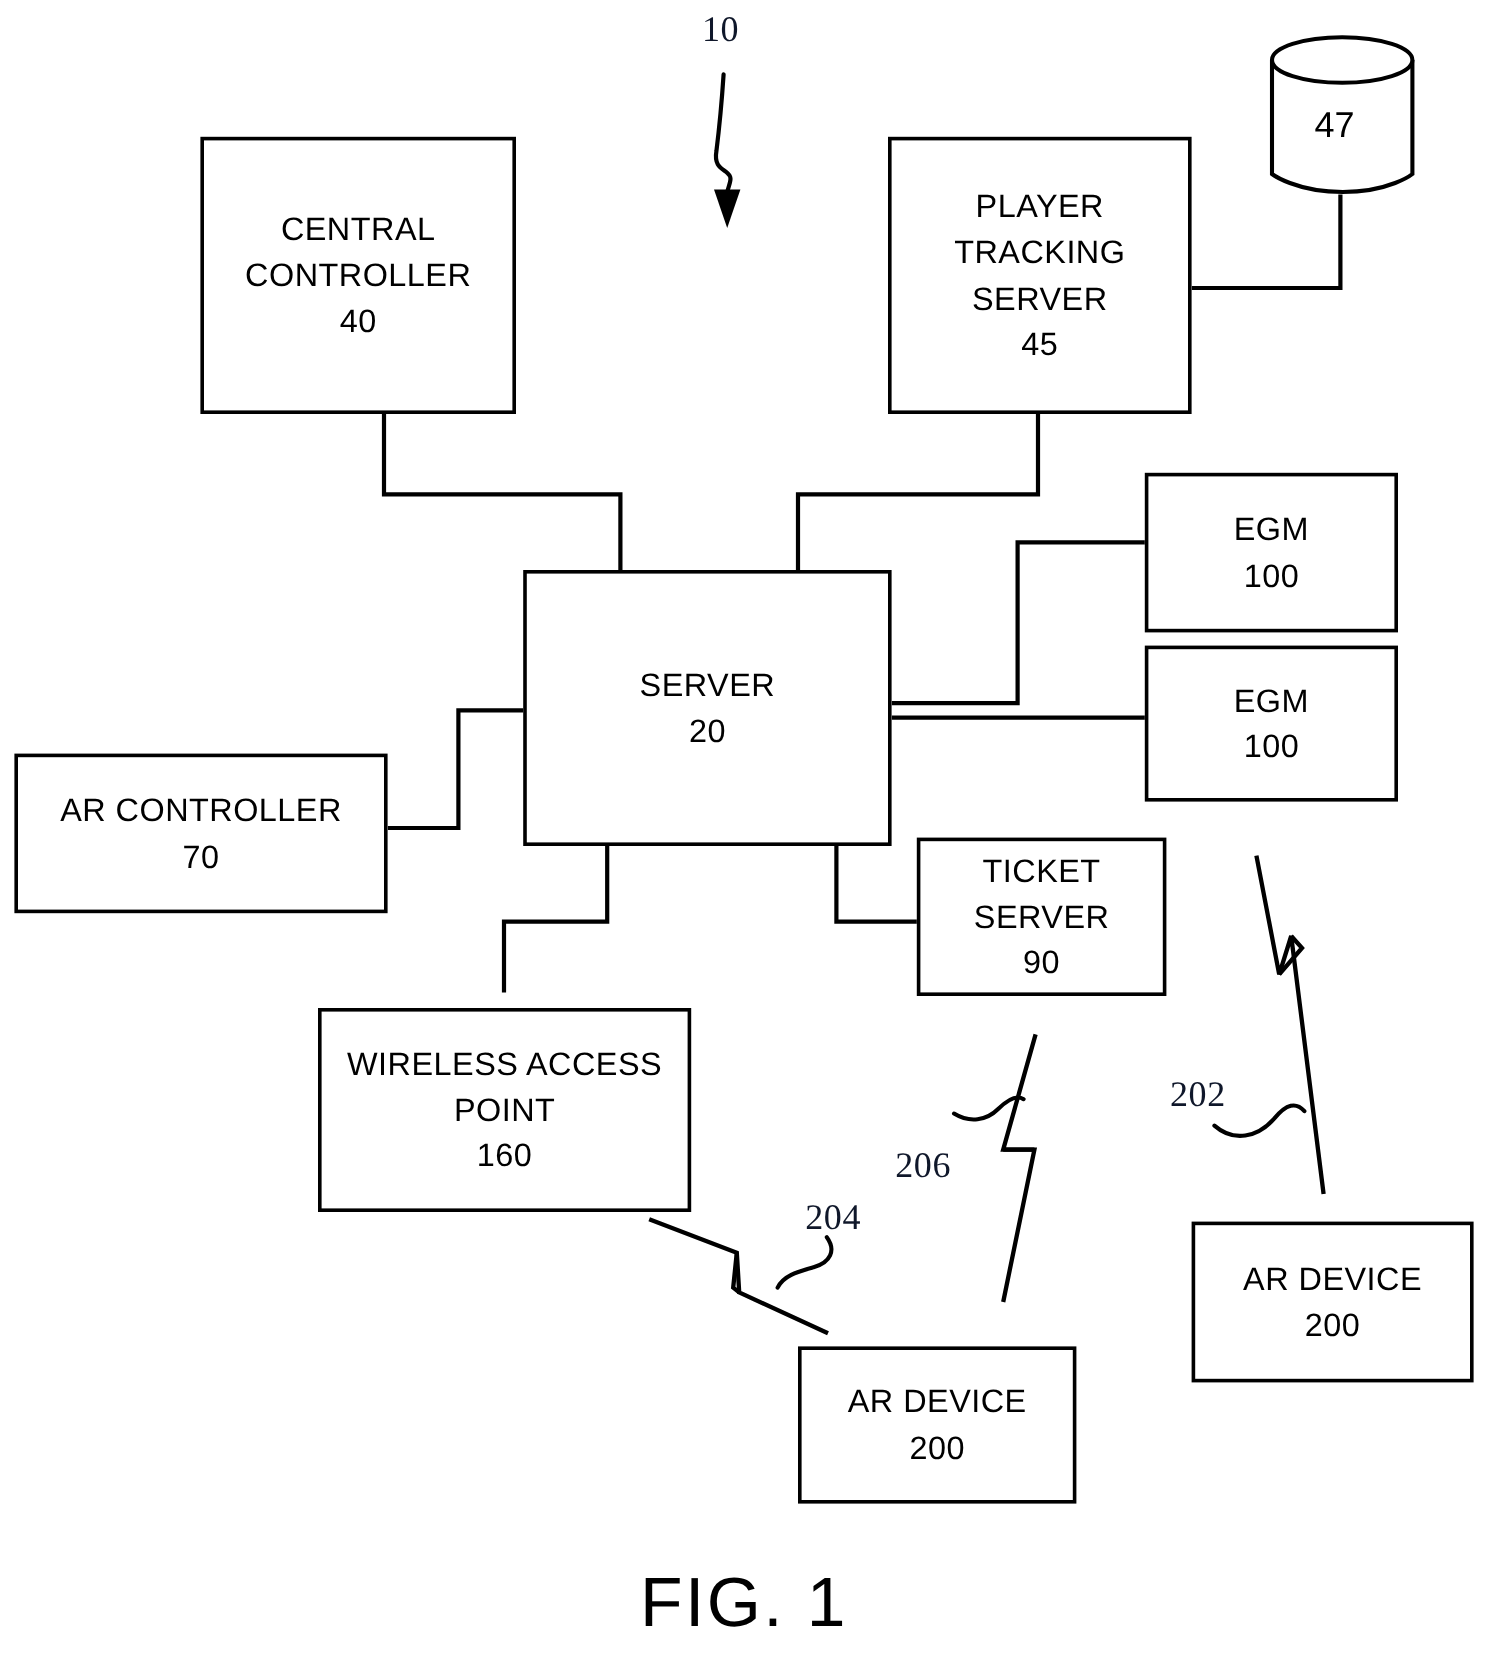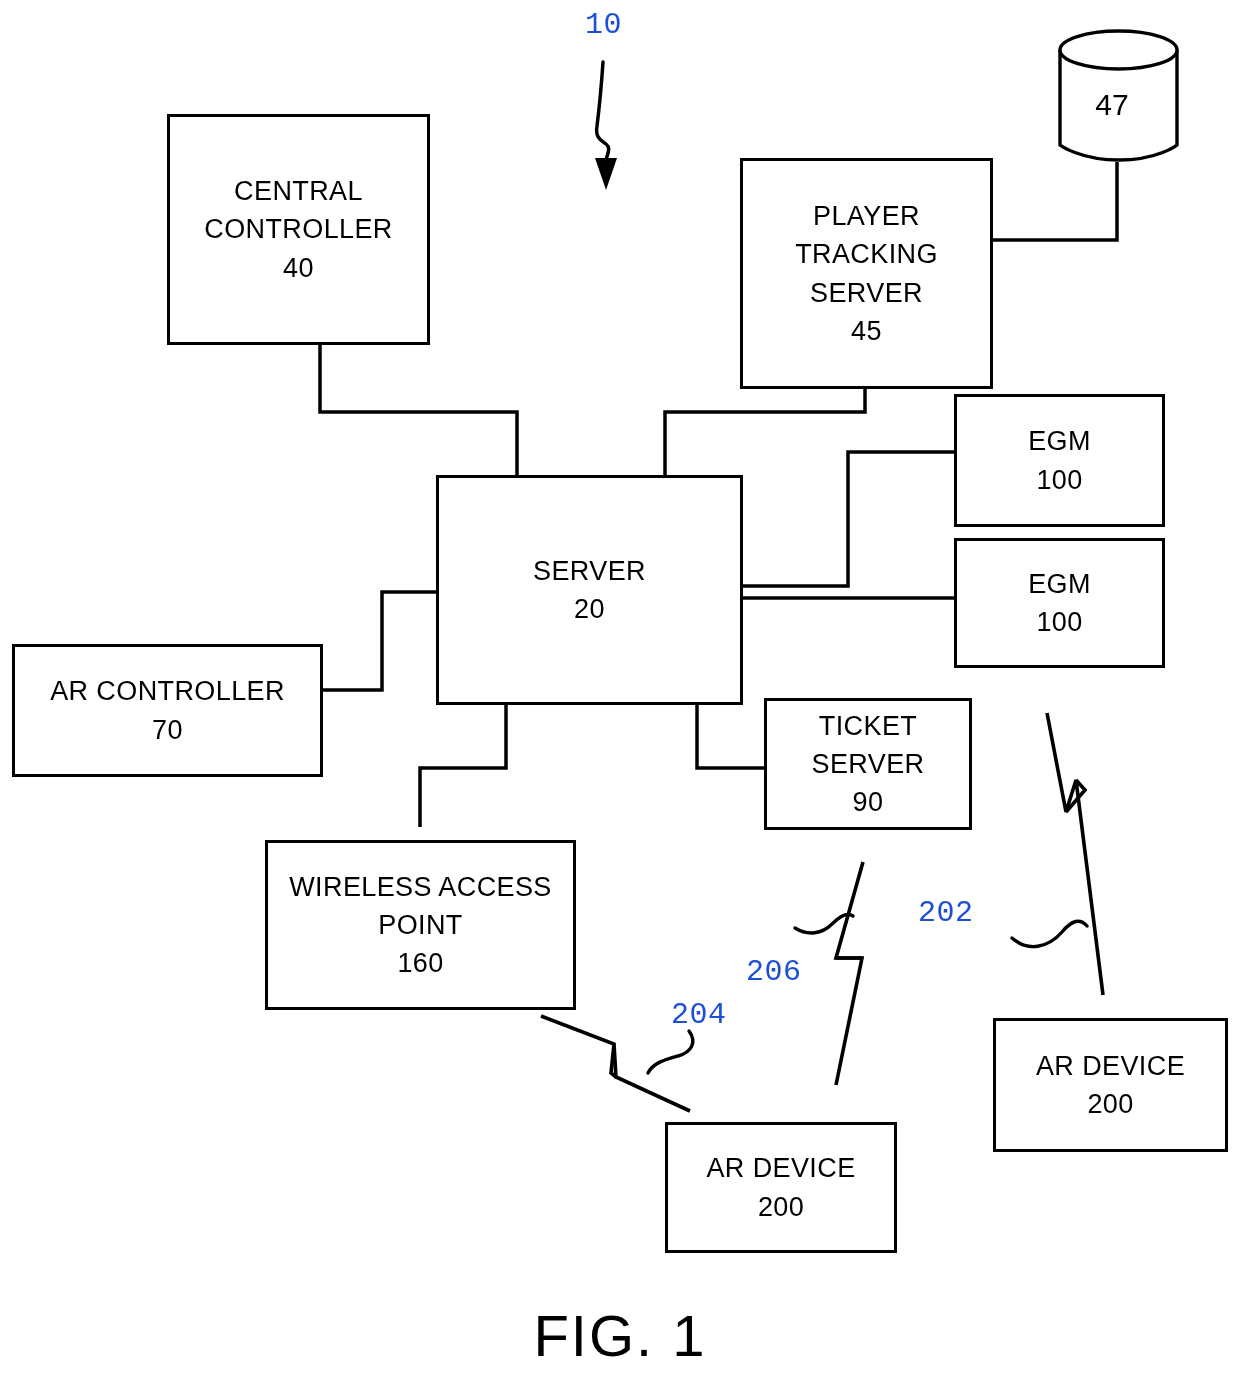--- a/index.html
+++ b/index.html
@@ -39,22 +39,22 @@
     color: #000000;
     font-family: "Liberation Sans", sans-serif;
     font-size: 27px;
     line-height: 1.42;
     letter-spacing: 0.4px;
   }
   .node-box .node-label { white-space: pre-line; }
   .node-box .node-ref { }
   .ref-label {
     position: absolute;
-    color: #1d4ed8;
-    font-family: Liberation Mono, monospace;
+    color: #0f172a;
+    font-family: Liberation Serif, serif;
     font-size: 30px;
     letter-spacing: 0.5px;
     white-space: nowrap;
   }
   #fig-caption {
     position: absolute;
     left: 0;
     top: 1302px;
     width: 1240px;
     text-align: center;
@@ -134,21 +134,21 @@
   </svg>
 
   <div class="ref-label" style="left:585px; top:8px;">10</div>
 
   <div class="node-box" style="left:167px; top:114px; width:263px; height:231px;">
     <span class="node-label">CENTRAL
 CONTROLLER</span>
     <span class="node-ref">40</span>
   </div>
 
-  <div class="node-box" style="left:740px; top:114px; width:253px; height:231px;margin-top:44px;">
+  <div class="node-box" style="left:740px; top:114px; width:253px; height:231px;">
     <span class="node-label">PLAYER
 TRACKING
 SERVER</span>
     <span class="node-ref">45</span>
   </div>
 
   <div id="db-cylinder">
     <span class="db-ref">47</span>
   </div>
 
@@ -160,21 +160,21 @@
   <div class="node-box" style="left:954px; top:394px; width:211px; height:133px;">
     <span class="node-label">EGM</span>
     <span class="node-ref">100</span>
   </div>
 
   <div class="node-box" style="left:954px; top:538px; width:211px; height:130px;">
     <span class="node-label">EGM</span>
     <span class="node-ref">100</span>
   </div>
 
-  <div class="node-box" style="left:12px; top:644px; width:311px; height:133px;">
+  <div class="node-box" style="left:12px; top:628px; width:311px; height:133px;">
     <span class="node-label">AR CONTROLLER</span>
     <span class="node-ref">70</span>
   </div>
 
   <div class="node-box" style="left:764px; top:698px; width:208px; height:132px;">
     <span class="node-label">TICKET
 SERVER</span>
     <span class="node-ref">90</span>
   </div>
 
@@ -187,21 +187,21 @@
   <div class="node-box" style="left:665px; top:1122px; width:232px; height:131px;">
     <span class="node-label">AR DEVICE</span>
     <span class="node-ref">200</span>
   </div>
 
   <div class="node-box" style="left:993px; top:1018px; width:235px; height:134px;">
     <span class="node-label">AR DEVICE</span>
     <span class="node-ref">200</span>
   </div>
 
-  <div class="ref-label" style="left:918px; top:896px;text-align:center;">202</div>
+  <div class="ref-label" style="left:975px; top:896px;text-align:center;">202</div>
 
   <div class="ref-label" style="left:671px; top:998px;">204</div>
 
   <div class="ref-label" style="left:746px; top:955px;">206</div>
 
   <div id="fig-caption">FIG. 1</div>
 
 </div>
 
 </body></html>

